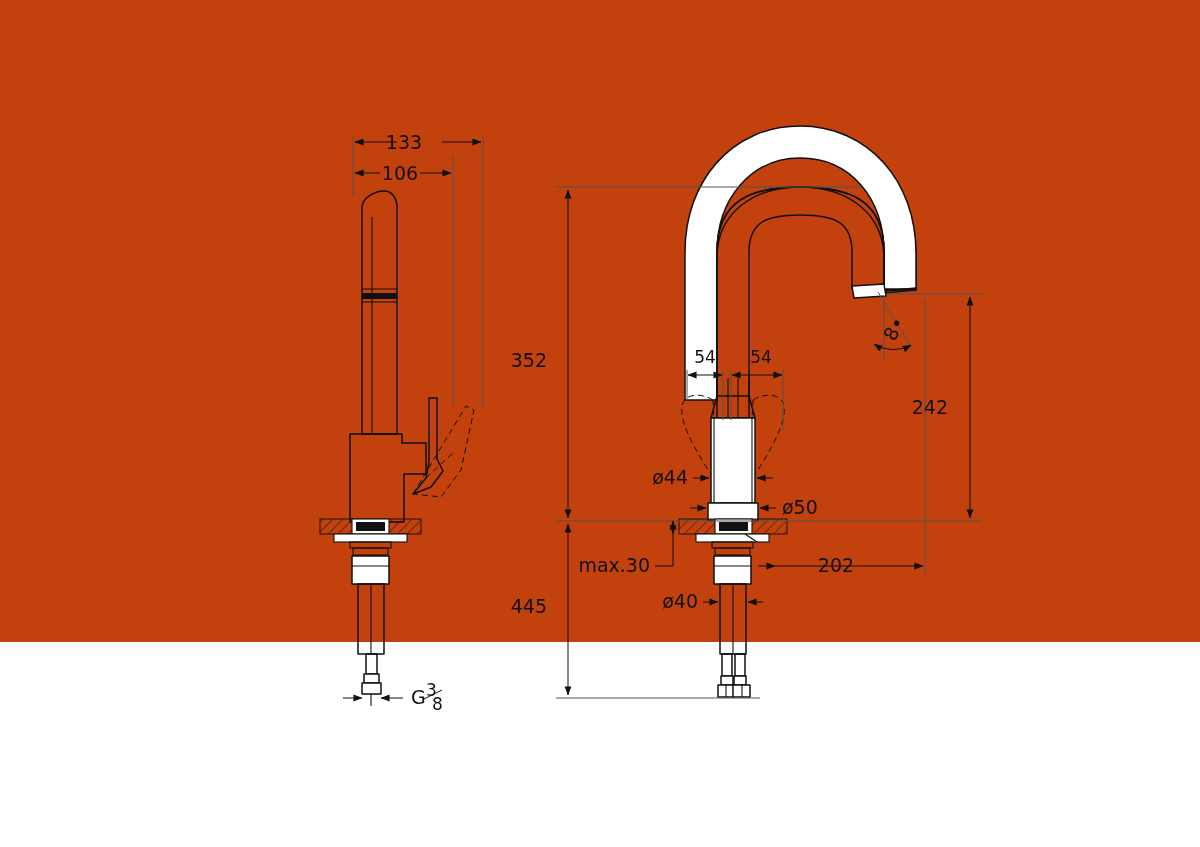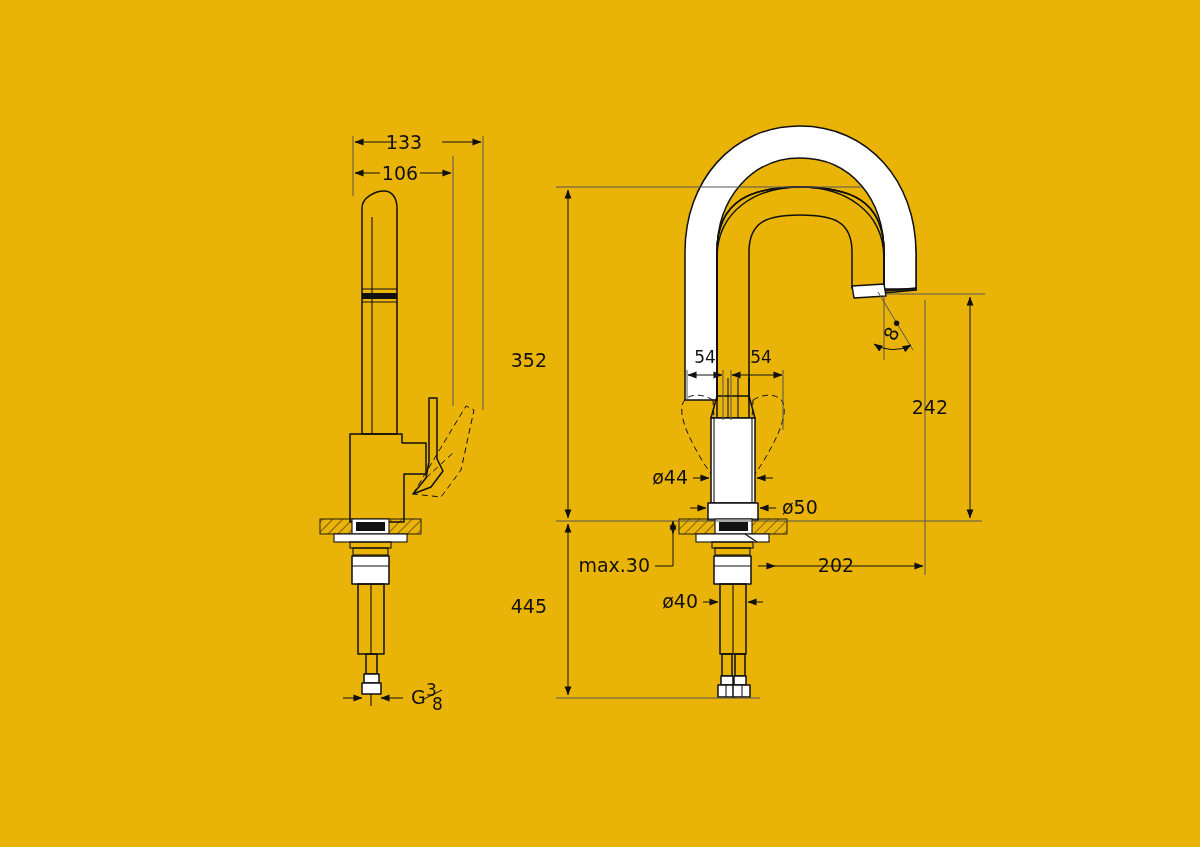--- a/index.html
+++ b/index.html
@@ -2,21 +2,21 @@
 <html><head>
 <meta charset="utf-8">
 <title>Faucet Technical Drawing</title>
 <style>
   html,body{margin:0;padding:0;background:#ffffff;}
   body{
     width:1200px;height:847px;overflow:hidden;
     font-family:"DejaVu Sans","Liberation Sans",sans-serif;
     color:#1a1a1a;
   }
-  #stage{position:relative;width:1200px;height:847px;background:#eab308;}
+  #stage{position:relative;width:1200px;height:642px;background:#c2410c;}
   #stage svg{position:absolute;left:0;top:0;}
   .dimtxt{font-family:"DejaVu Sans","Liberation Sans",sans-serif;font-size:19px;fill:#111;}
   .dimtxt-sm{font-family:"DejaVu Sans","Liberation Sans",sans-serif;font-size:17px;fill:#111;}
   .outline{fill:none;stroke:#111;stroke-width:1.5;stroke-linejoin:round;stroke-linecap:round;}
   .outline-thin{fill:none;stroke:#111;stroke-width:1.1;}
   .dashed{fill:none;stroke:#111;stroke-width:1;stroke-dasharray:6 4;}
   .dimline{stroke:#111;stroke-width:1;fill:none;}
   .extline{stroke:#555;stroke-width:1;fill:none;}
   .hatch{stroke:#111;stroke-width:0.9;}
   .fillw{fill:#ffffff;}

